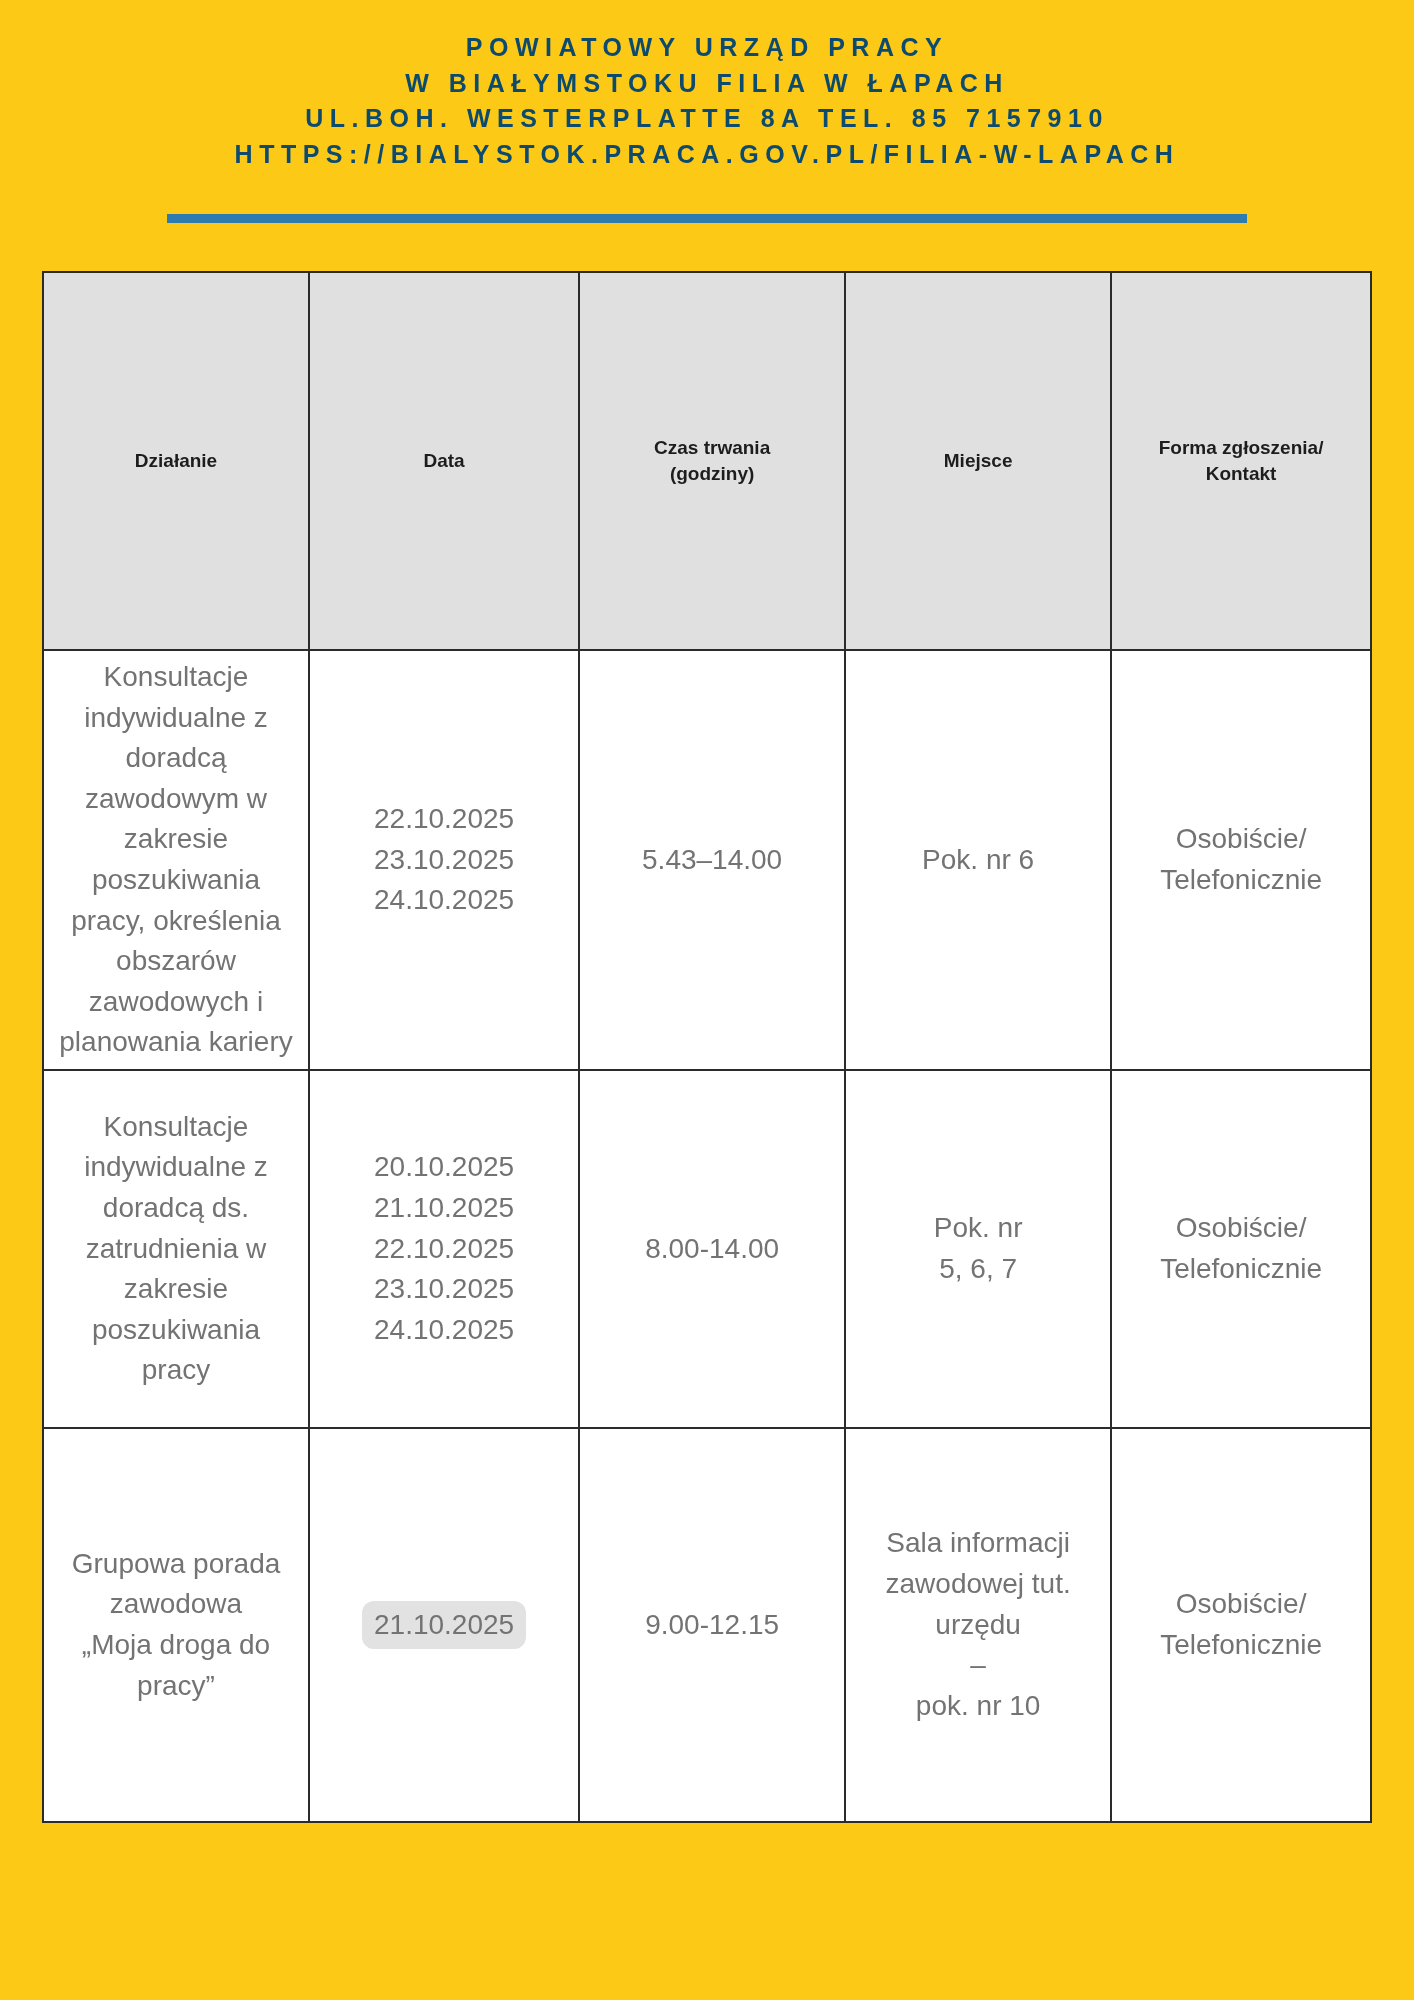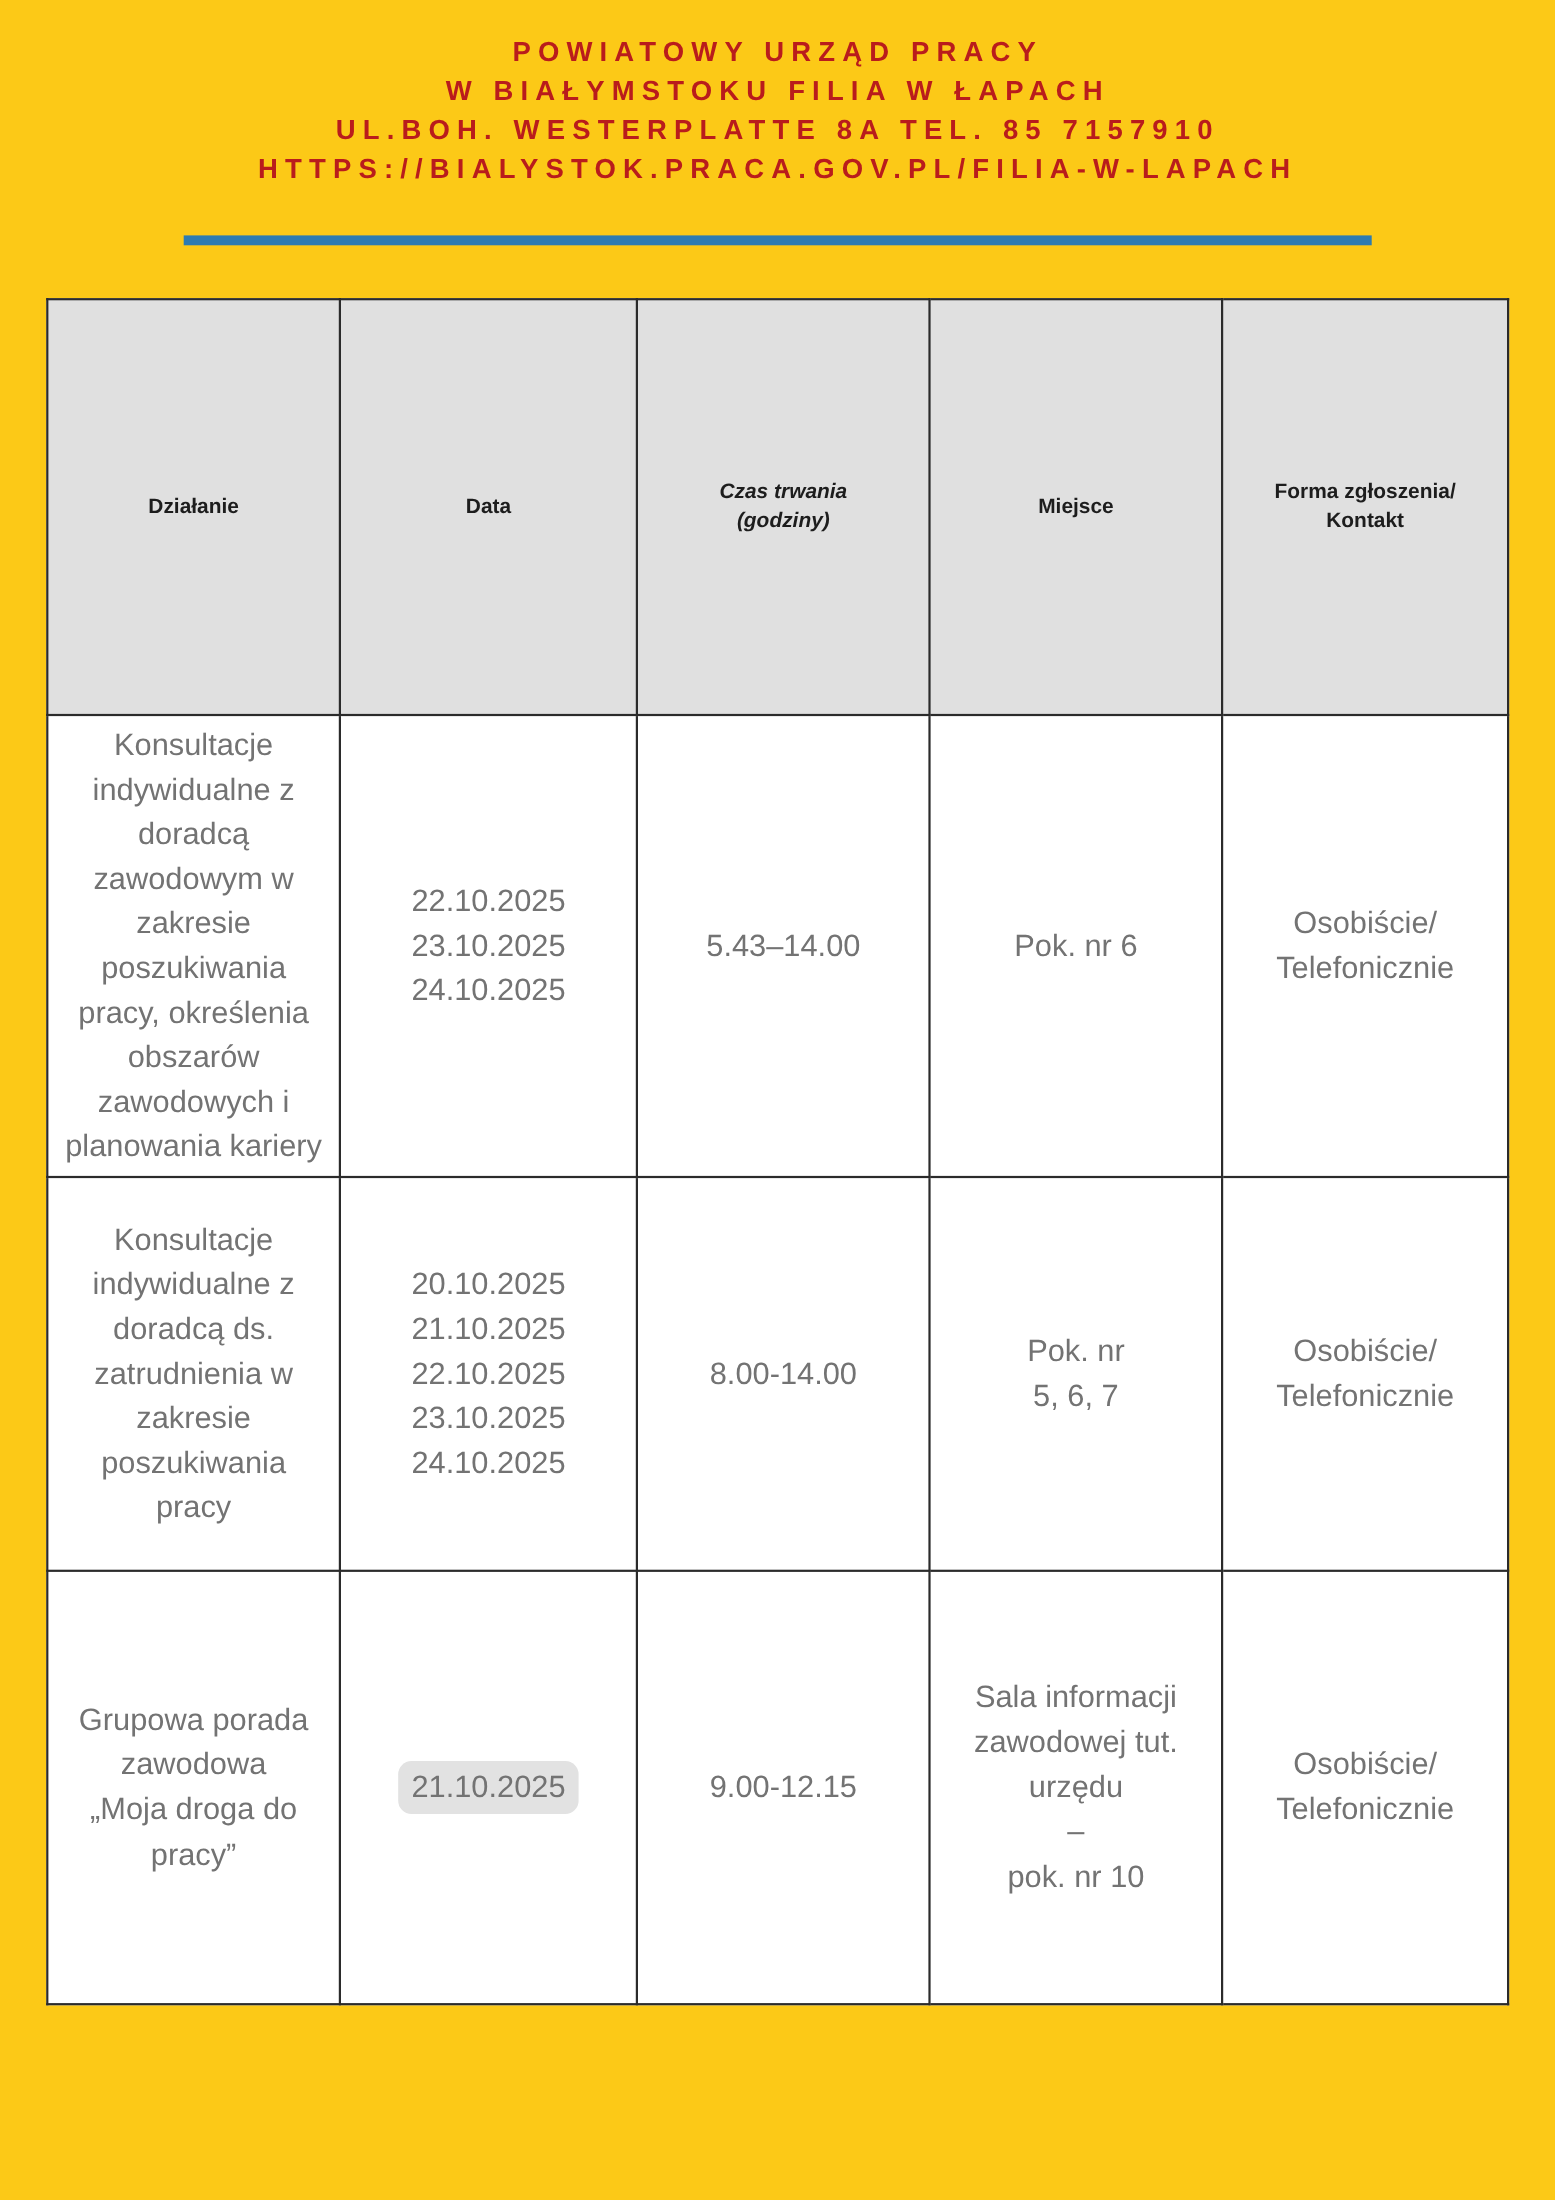--- a/index.html
+++ b/index.html
@@ -23,21 +23,21 @@
 
   
   .header {
     padding-top: 30px;
     text-align: center;
   }
   .header-line {
     font-weight: bold;
     font-size: 25px;
     letter-spacing: 6.5px;
-    color: #b91c1c;
+    color: #0c4a6e;
     line-height: 1.42;
     white-space: nowrap;
   }
 
   .divider-wrap {
     margin-top: 42px;
     display: flex;
     justify-content: center;
   }
   .divider {
@@ -79,21 +79,21 @@
     color: #737373;
     line-height: 1.45;
     font-weight: normal;
   }
   tr.row-1 td { height: 358px; }
   tr.row-2 td { height: 358px; }
   tr.row-3 td { height: 394px; }
 
   .col-1 { width: 258px; }
   .col-2 { width: 262px; }
-  .col-3 { width: 258px; font-style: italic; }
+  .col-3 { width: 258px; }
   .col-4 { width: 258px; margin-top: 13px; }
   .col-5 { width: 252px; }
 
   .cell-text {
     display: block;
     white-space: pre-line;
   }
   .highlight {
     display: inline-block;
     background: #e2e2e2;

